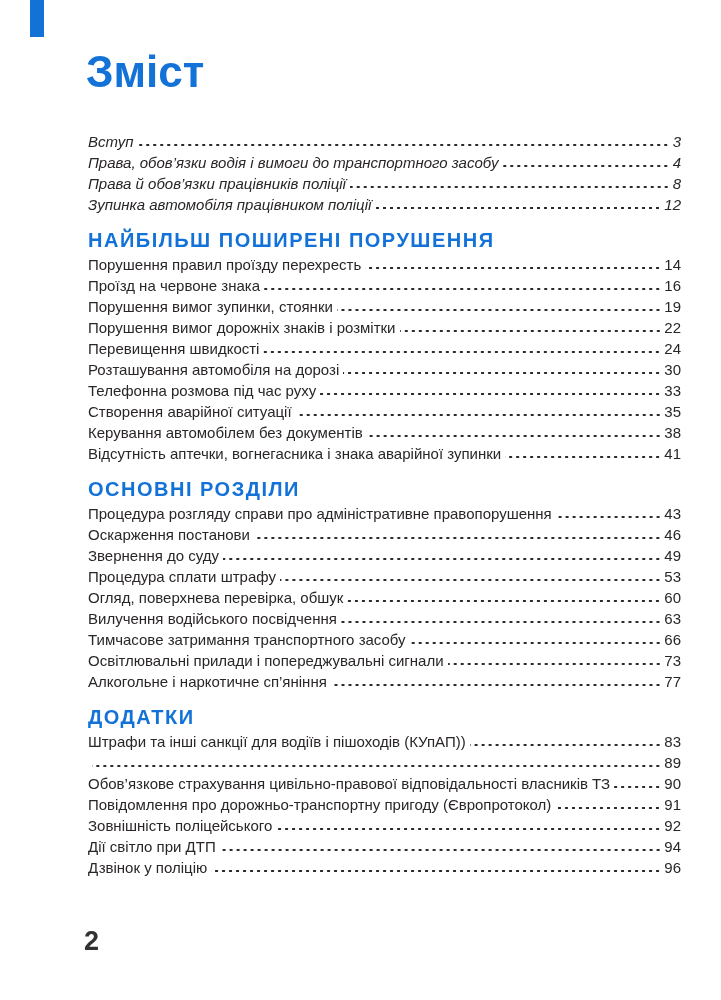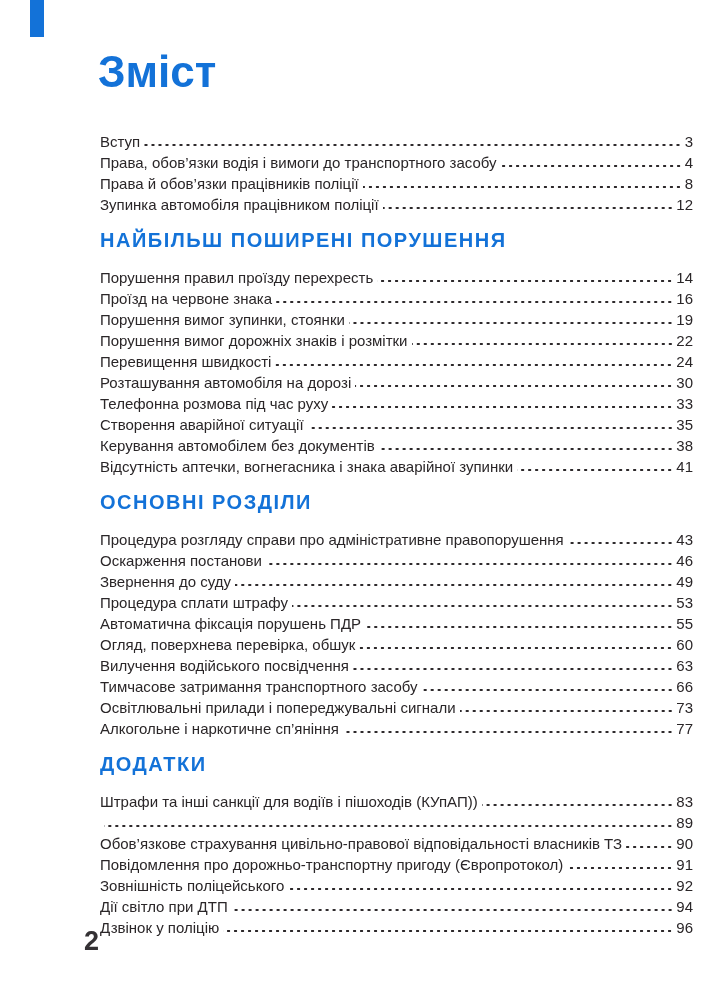--- a/index.html
+++ b/index.html
@@ -14,49 +14,49 @@
     overflow:hidden;
     font-family:"Liberation Sans", sans-serif;
     color:var(--text);
   }
   .corner-tab{
     position:absolute;left:30px;top:0;
     width:14px;height:37px;
     background:var(--accent);
   }
   .content{
-    position:absolute;left:100px;top:0;width:593px;
+    position:absolute;left:88px;top:0;width:593px;
   }
   h1.title{
     margin:50px 0 0 -2px;
     font-size:44px;line-height:44px;
     font-weight:bold;color:var(--accent);
   }
   ul.toc-list{list-style:none;margin:0;padding:0;}
-  ul.toc-list.intro{margin-top:37px;}
+  ul.toc-list.intro{margin-top:37px;font-style:italic;}
   .toc-item{
     display:flex;align-items:baseline;
     line-height:21px;font-size:15px;
   }
   .toc-label{flex:0 1 auto;}
   .toc-leader{
     flex:1 1 8px;height:4px;margin:0 3px 0 4px;
     background-image:radial-gradient(circle, var(--text) 1.1px, rgba(0,0,0,0) 1.5px);
     background-size:7px 4px;
     background-repeat:repeat-x;
     background-position:right center;
   }
   .toc-page{flex:0 0 auto;}
   .toc-section h2{
     margin:15px 0 0;
     font-size:20px;line-height:20px;
     font-weight:bold;letter-spacing:1.5px;
     color:var(--accent);
   }
-  .toc-section ul{margin-top:17px;}
+  .toc-section ul{margin-top:4px;}
   .page-number{
     position:absolute;left:84px;top:926px;
     font-size:27px;font-weight:bold;color:#343134;
   }
 </style>
 </head>
 <body>
 
 <div class="page">
   <div class="corner-tab"></div>
@@ -160,25 +160,20 @@
     <span class="toc-label">Звернення до суду</span>
     <span class="toc-leader"></span>
     <span class="toc-page">49</span>
   </li>
             <li class="toc-item">
     <span class="toc-label">Процедура сплати штрафу</span>
     <span class="toc-leader"></span>
     <span class="toc-page">53</span>
   </li>
             <li class="toc-item">
-    <span class="toc-label">Автоматична фіксація порушень ПДР</span>
-    <span class="toc-leader"></span>
-    <span class="toc-page">55</span>
-  </li>
-            <li class="toc-item">
     <span class="toc-label">Огляд, поверхнева перевірка, обшук</span>
     <span class="toc-leader"></span>
     <span class="toc-page">60</span>
   </li>
             <li class="toc-item">
     <span class="toc-label">Вилучення водійського посвідчення</span>
     <span class="toc-leader"></span>
     <span class="toc-page">63</span>
   </li>
             <li class="toc-item">

